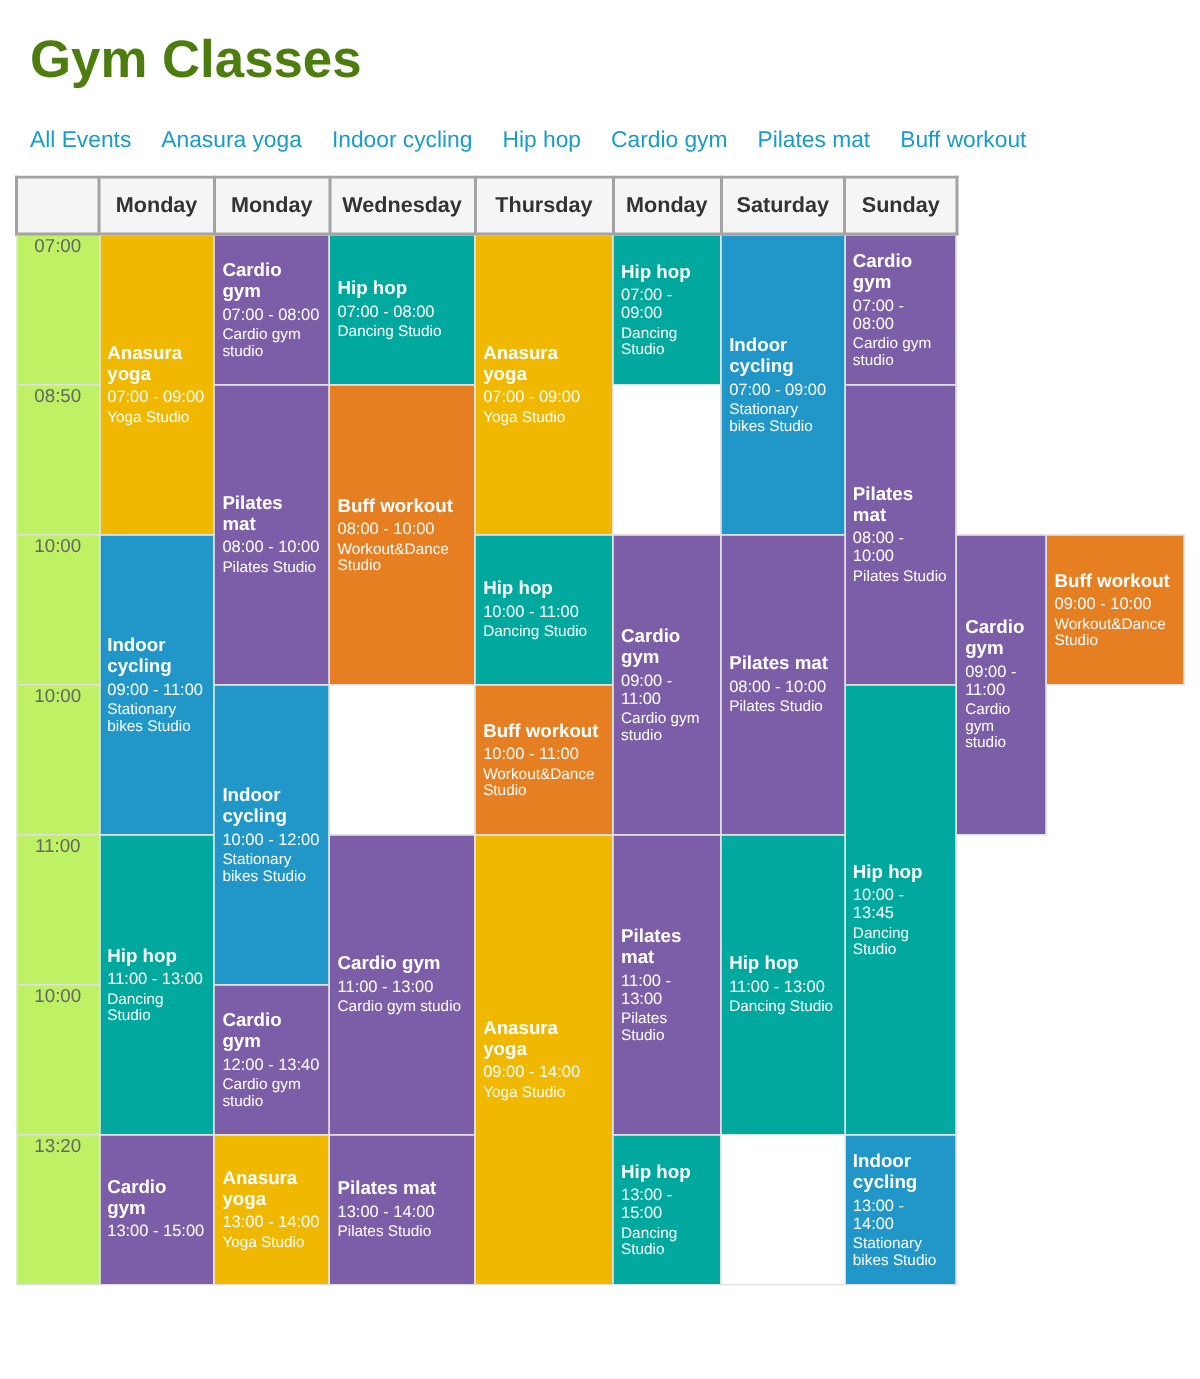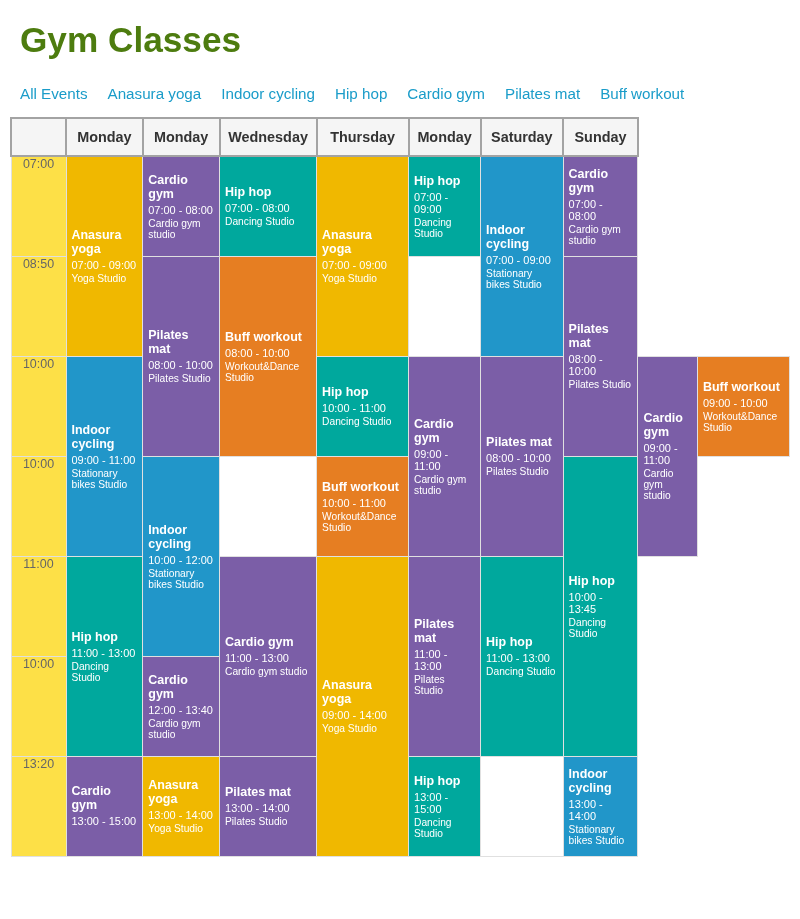--- a/index.html
+++ b/index.html
@@ -4,21 +4,21 @@
   <style>
     * { box-sizing: border-box; margin: 0; padding: 0; }
     body { font-family: Arial, sans-serif; background: #fff; color: #333; }
     h1 { font-size: 2.2em; font-weight: bold; padding: 20px 20px 10px 20px; color: #4d7c0f; }
     .filter-bar { display: flex; gap: 20px; padding: 15px 20px; flex-wrap: wrap; }
     .filter-item { color: #1a9cc9; font-size: 0.95em; cursor: pointer; }
     .schedule-wrapper { overflow-x: auto; padding: 0 10px; }
     .schedule-table { border-collapse: collapse; width: 100%; min-width: 780px; }
     .schedule-table th { background: #f5f5f5; font-weight: 600; font-size: 0.9em; padding: 10px 5px; border: 2px solid #a3a3a3; }
     .schedule-table td { border: 1px solid #e0e0e0; vertical-align: top; padding: 0; font-size: 0.78em; }
-    .time-cell { text-align: center; color: #666; padding: 8px 5px; background: #fde047; font-size: 0.85em; font-weight: 500; vertical-align: middle; width: 55px; }
+    .time-cell { text-align: center; color: #666; padding: 8px 5px; background: #bef264; font-size: 0.85em; font-weight: 500; vertical-align: middle; width: 55px; }
     .class-block { padding: 6px 5px; color: #fff; height: 100%; min-height: 80px; display: flex; flex-direction: column; justify-content: center; }
     .class-block .class-name { font-weight: bold; font-size: 1em; margin-bottom: 3px; }
     .class-block .class-time { font-size: 0.88em; margin-bottom: 2px; }
     .class-block .class-location { font-size: 0.82em; }
     .bg-yellow { background: #f0b800; }
     .bg-purple { background: #7b5ea7; }
     .bg-teal { background: #00a89d; }
     .bg-blue { background: #2196c9; }
     .bg-orange { background: #e67e22; }
     .empty-cell { background: #fff; min-height: 80px; }

